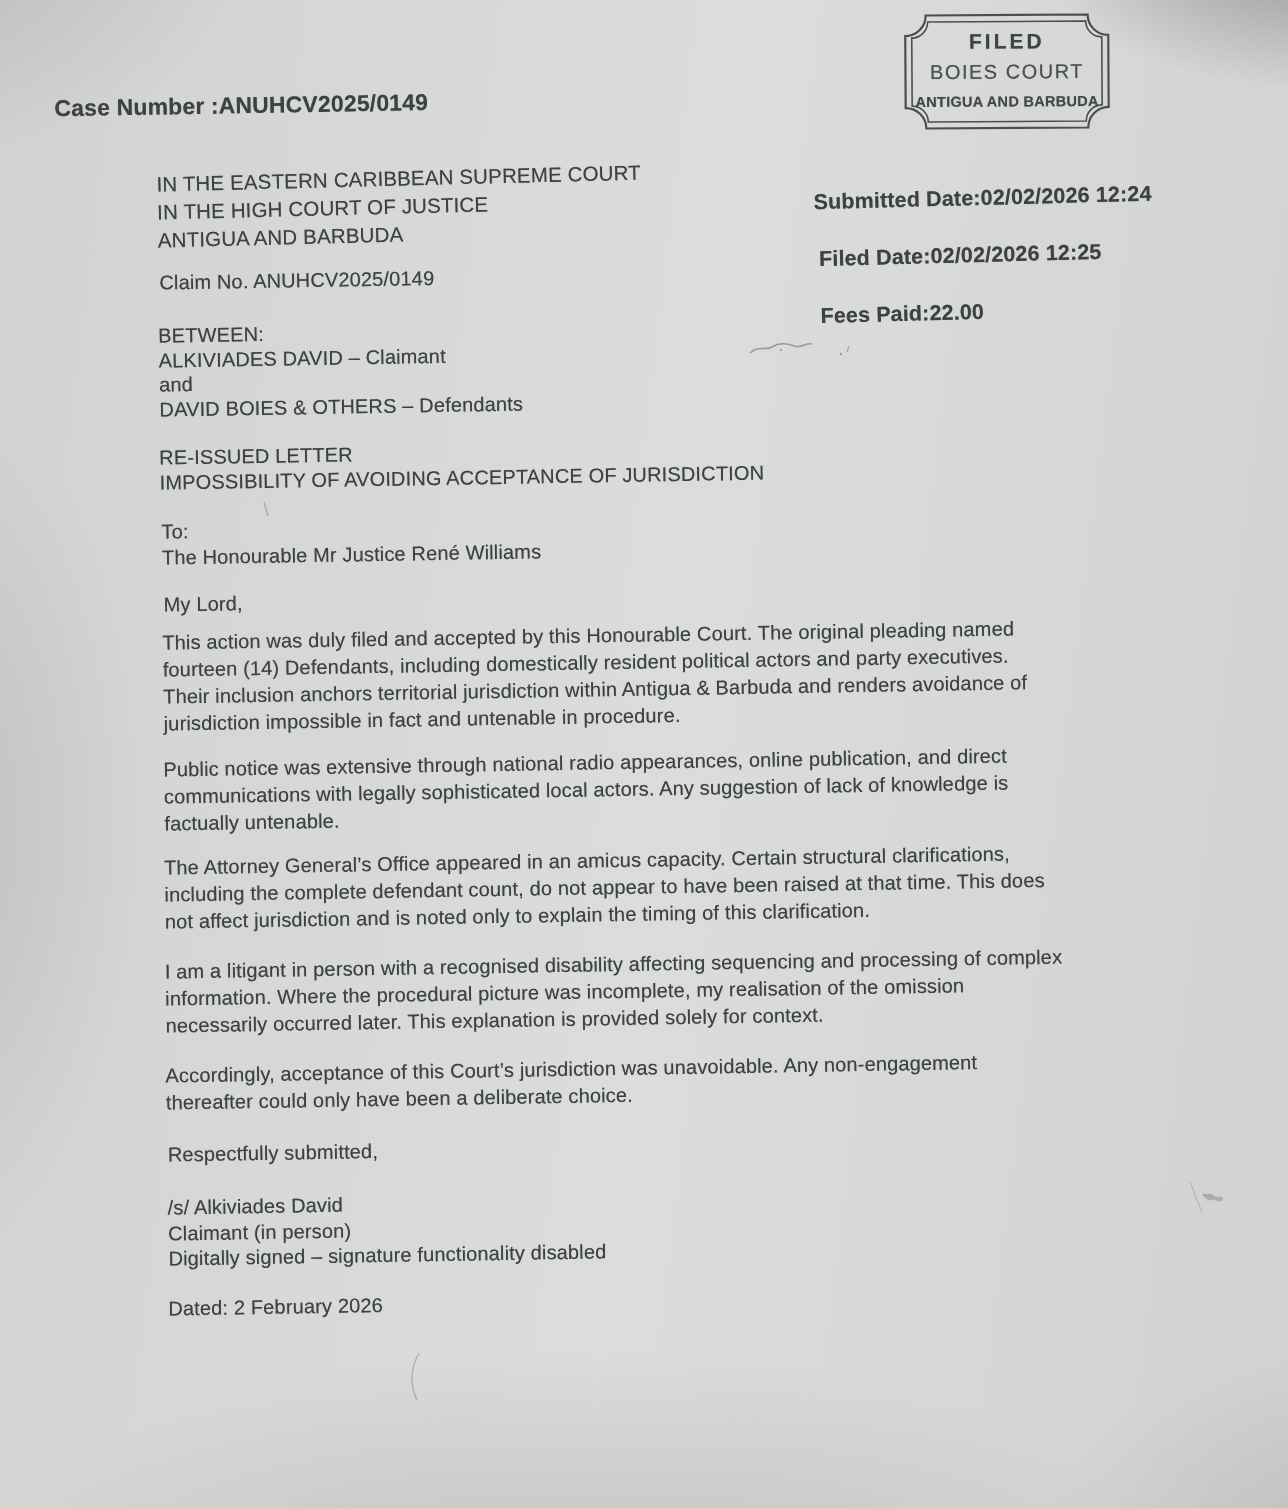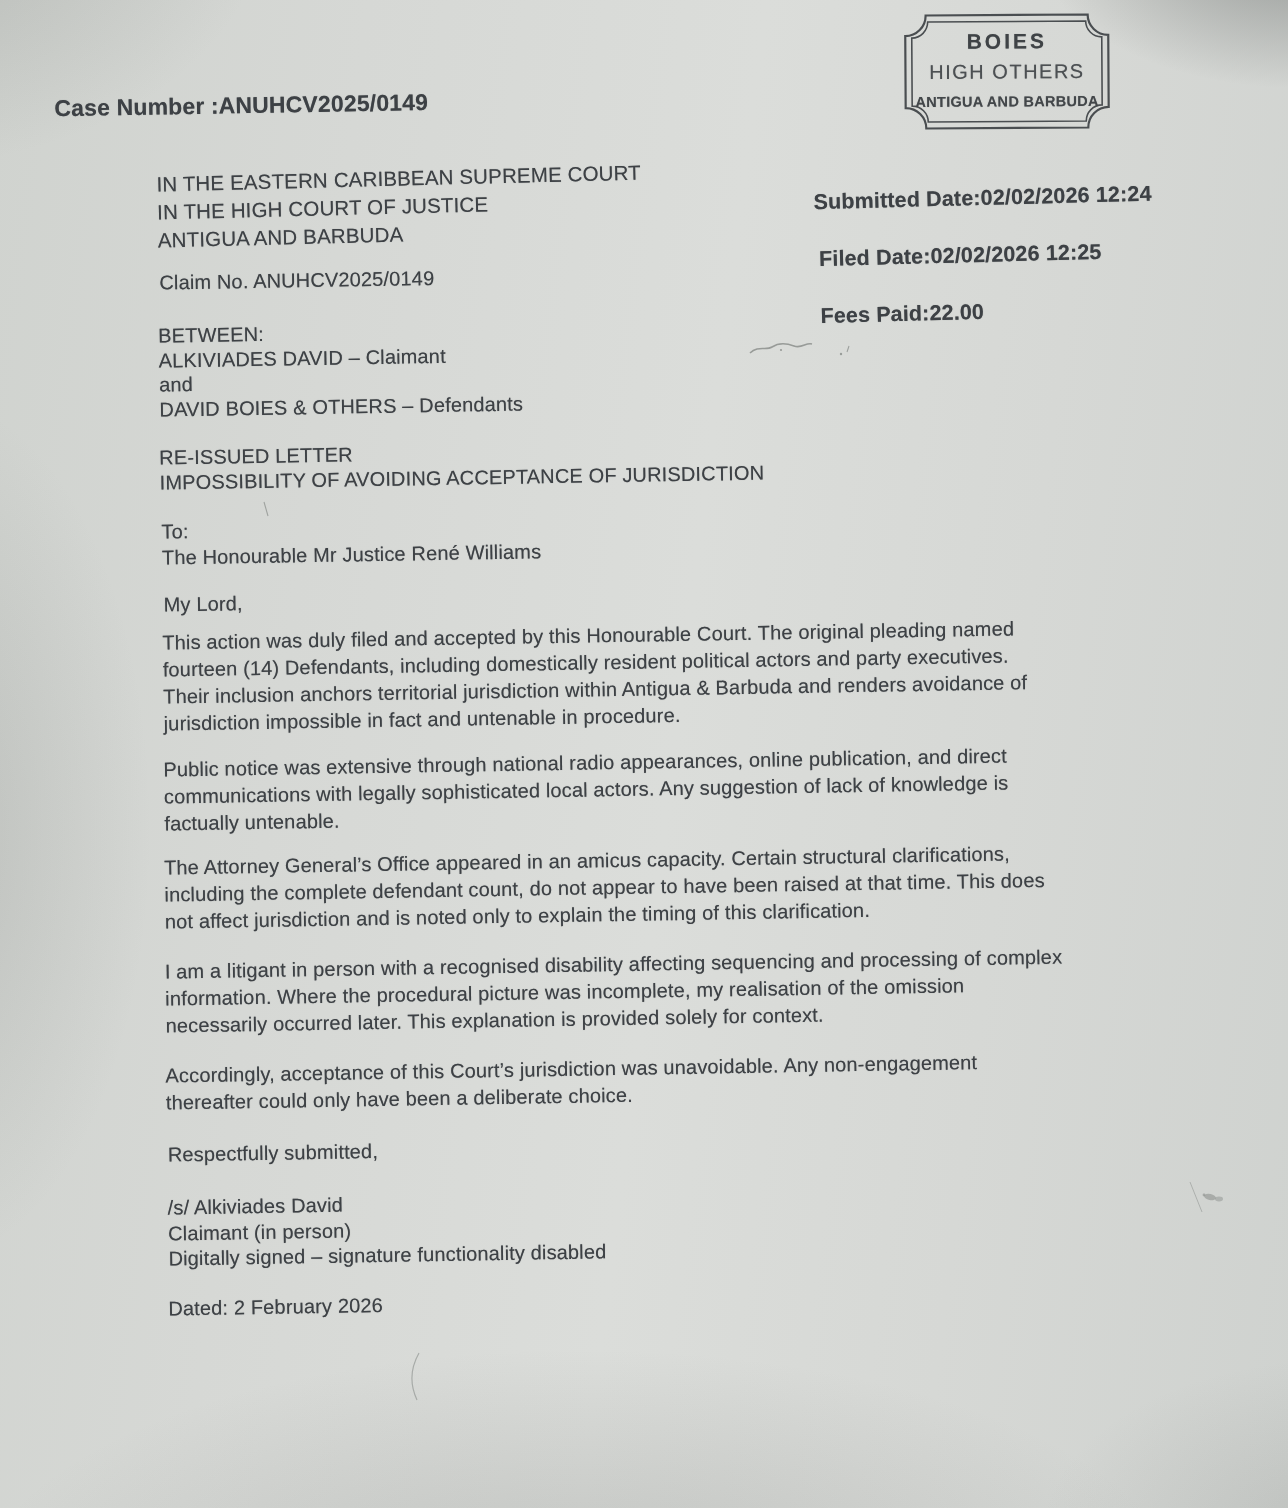--- a/index.html
+++ b/index.html
@@ -54,22 +54,22 @@
   <div class="content txt">
 
     <div class="abs case line">Case Number :ANUHCV2025/0149</div>
 
     <div class="abs stamp">
       <svg viewBox="0 0 210 120">
         <path d="M 24 3.5 H 186 A 20.5 20.5 0 0 0 206.5 24 V 96 A 20.5 20.5 0 0 0 186 116.5 H 24 A 20.5 20.5 0 0 0 3.5 96 V 24 A 20.5 20.5 0 0 0 24 3.5 Z" fill="none" stroke="#4a4e51" stroke-width="2.2"></path>
         <path d="M 26 10 H 184 A 16 16 0 0 0 200 26 V 94 A 16 16 0 0 0 184 110 H 26 A 16 16 0 0 0 10 94 V 26 A 16 16 0 0 0 26 10 Z" fill="none" stroke="#4a4e51" stroke-width="1.6"></path>
       </svg>
       <div class="stamp-text">
-        <div class="stamp-filed line">BOIES</div>
-        <div class="stamp-court line">HIGH OTHERS</div>
+        <div class="stamp-filed line">FILED</div>
+        <div class="stamp-court line">BOIES COURT</div>
         <div class="stamp-country line">ANTIGUA AND BARBUDA</div>
       </div>
     </div>
 
     <div class="abs courthdr">
       <div class="line">IN THE EASTERN CARIBBEAN SUPREME COURT</div>
       <div class="line">IN THE HIGH COURT OF JUSTICE</div>
       <div class="line">ANTIGUA AND BARBUDA</div>
     </div>
 

